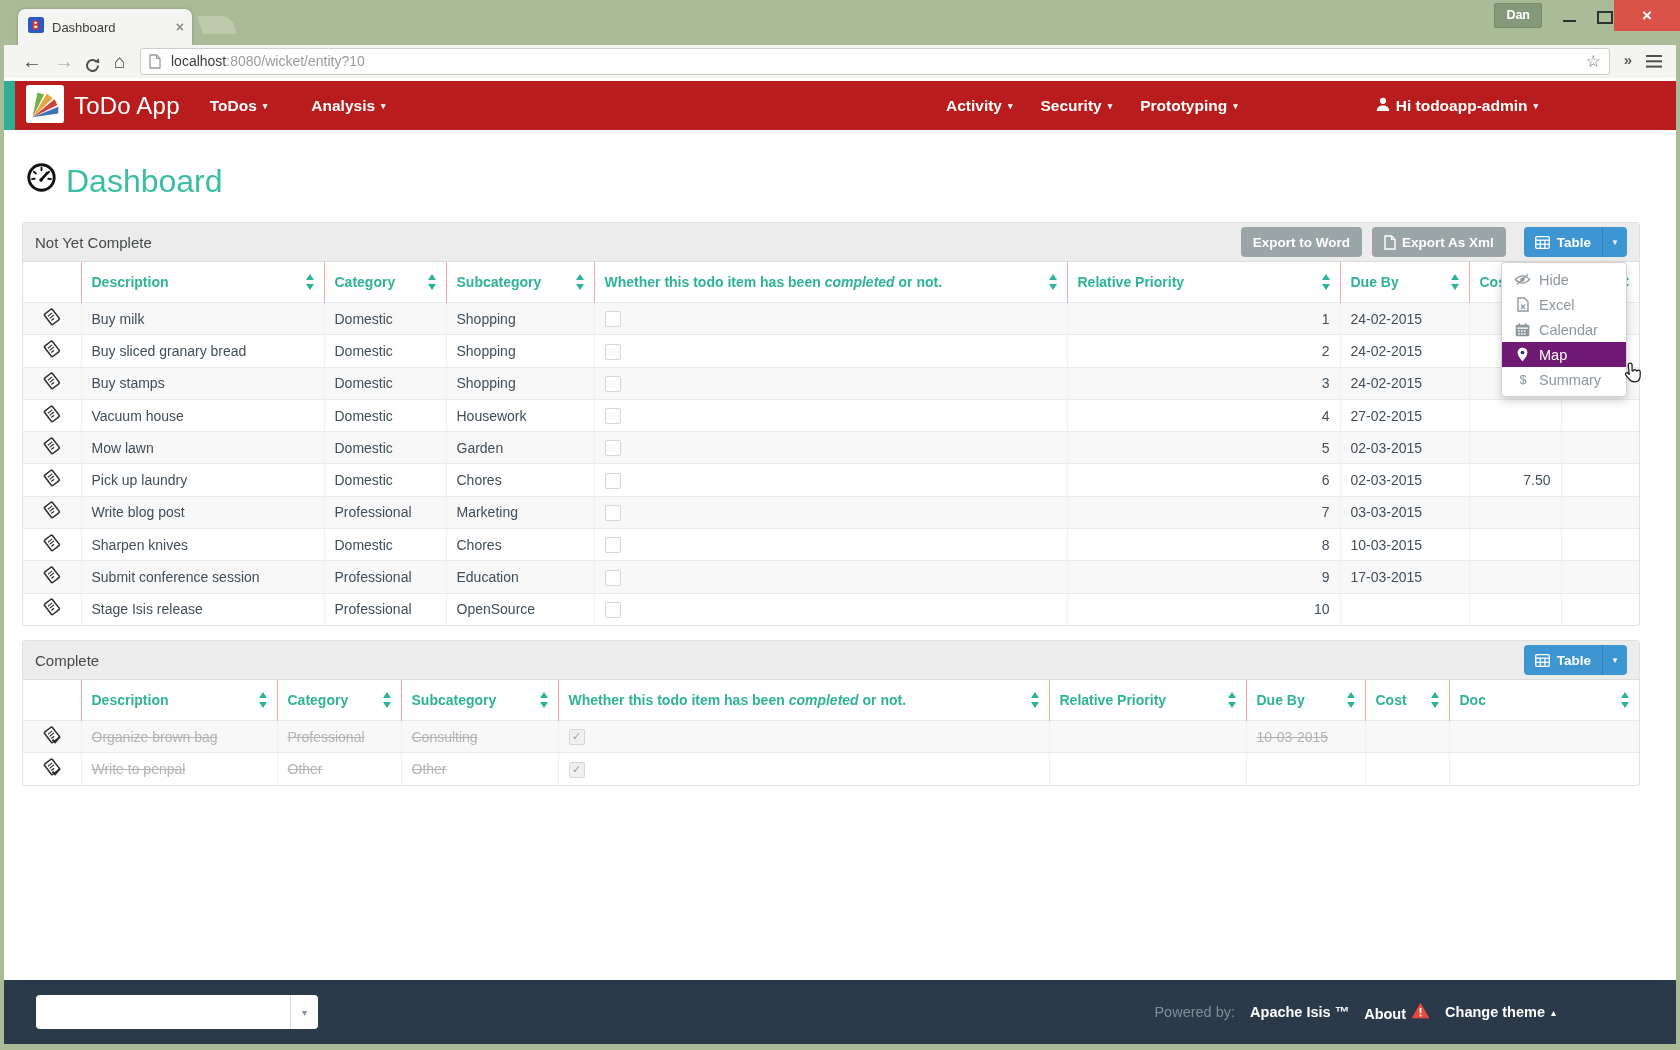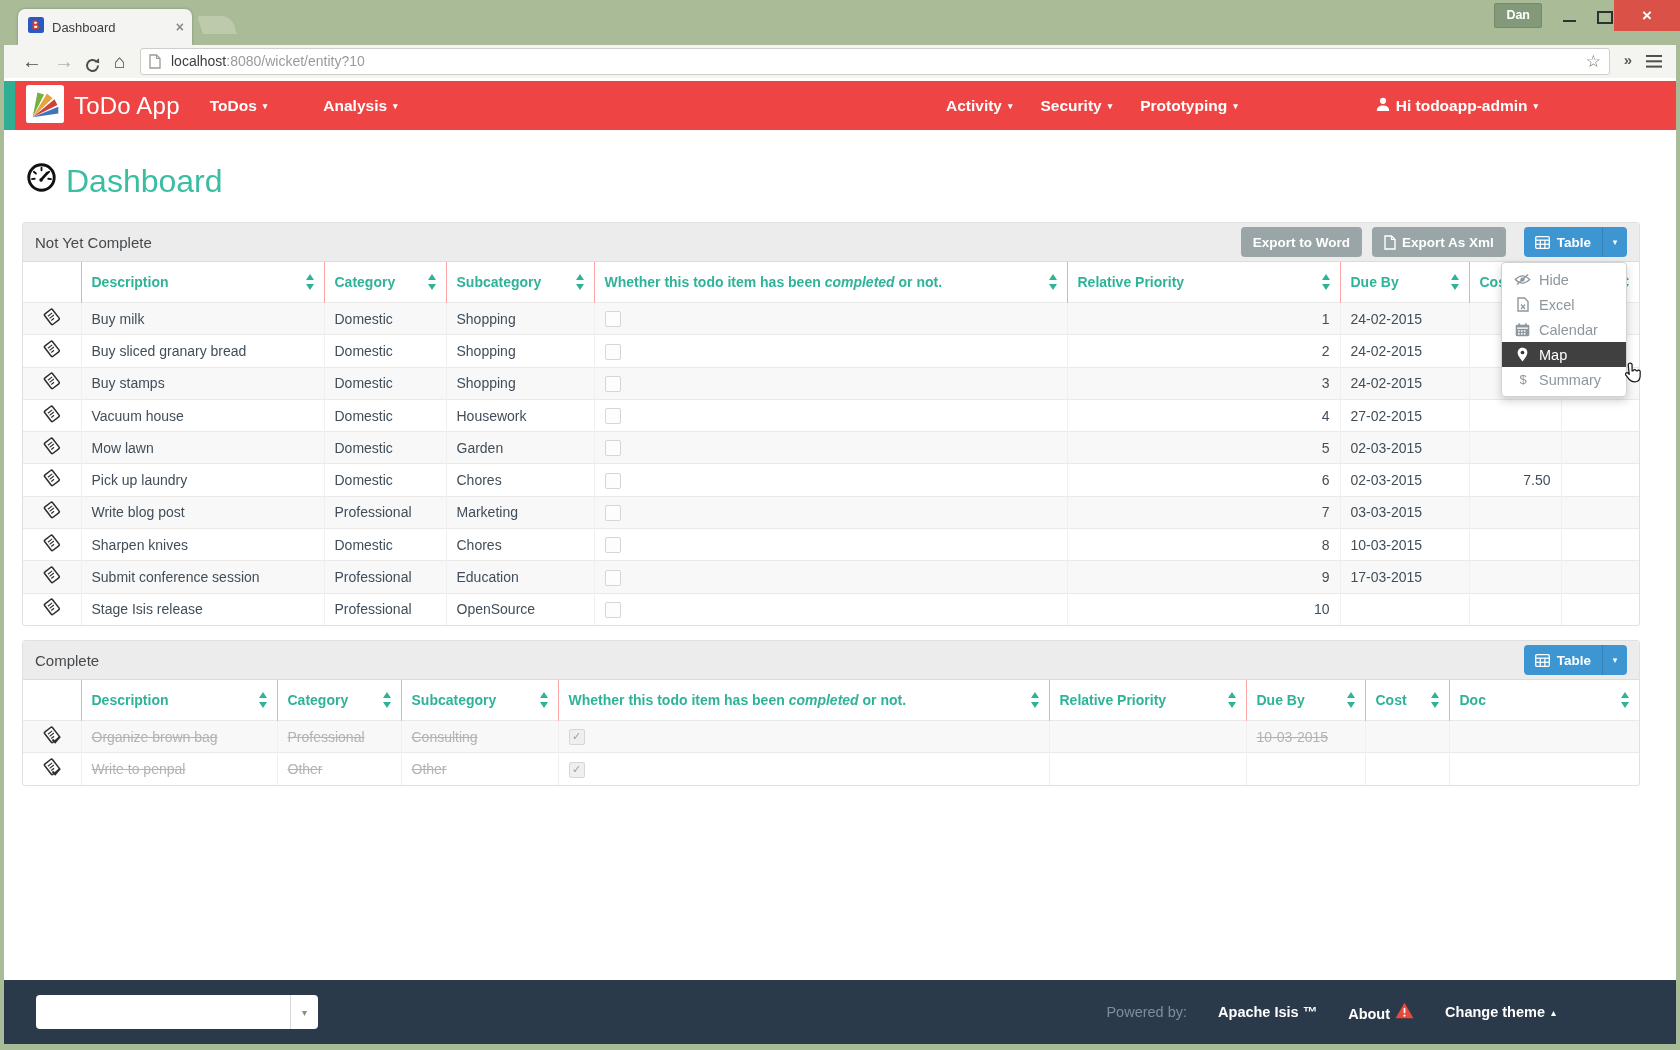--- a/index.html
+++ b/index.html
@@ -25,25 +25,25 @@
   .url-doc{position:absolute;left:8px;top:5px}
   .url-text{position:absolute;left:30px;top:4px;font-size:14px;color:#3c3c3c;white-space:nowrap}
   .url-text .dim{color:#9a9a9a}
   .url-star{position:absolute;right:8px;top:2px;font-size:17px;color:#6f7370}
   .more-ico{position:absolute;right:44px;top:6px;font-size:15px;color:#5b5d59;font-weight:700}
   .hamburger{position:absolute;right:14px;top:10px;width:16px;height:14px}
   .hamburger::before{content:"";position:absolute;left:0;top:0;width:16px;height:2.4px;background:#4e504c;box-shadow:0 5.3px 0 #4e504c,0 10.6px 0 #4e504c}
   
   .viewport{position:absolute;top:78px;left:4px;right:4px;bottom:6px;background:#fff;overflow:hidden}
   .teal-stripe{position:absolute;left:0;top:3px;width:11px;height:49px;background:#2fae93;z-index:3}
-  .navbar{position:absolute;left:0;right:0;top:3px;height:49px;background:#ef4444;display:flex;align-items:center;padding:0 0 0 22px;box-sizing:border-box;color:#fff}
+  .navbar{position:absolute;left:0;right:0;top:3px;height:49px;background:#b91c1c;display:flex;align-items:center;padding:0 0 0 22px;box-sizing:border-box;color:#fff}
   .brand{display:flex;align-items:center;gap:10px}
   .brand-title{font-size:24px;font-weight:500;letter-spacing:.2px}
   .nav-list{display:flex;align-items:center;list-style:none;margin:0;padding:0}
-  .nav-left{margin-left:30px;gap:56px}
+  .nav-left{margin-left:30px;gap:44px}
   .nav-right{margin-left:auto;margin-right:138px;gap:28px}
   .nav-item{font-size:15.5px;font-weight:600;display:flex;align-items:center;gap:6px;cursor:default;white-space:nowrap}
   .caret{font-size:9px;line-height:9px;position:relative;top:1px}
   .page-title{position:absolute;left:22px;top:84px;display:flex;align-items:center;gap:9px;margin:0}
   .page-title .txt{font-size:32px;font-weight:500;color:#3bbda2}
   
   .panel{position:absolute;left:18px;width:1618px;background:#fff;border:1px solid #dfe0e0;border-radius:3px;box-sizing:border-box}
   .panel-1{top:144px}
   .panel-2{top:562px}
   .panel-heading{height:38px;background:#ececec;border-bottom:1px solid #dcdcdc;display:flex;align-items:center;padding:0 12px;font-size:15px;color:#45494c;border-radius:3px 3px 0 0}
@@ -51,42 +51,42 @@
   .btn{height:30px;display:inline-flex;align-items:center;border-radius:4px;color:#fff;font-size:13.5px;font-weight:600;padding:0 12px;box-sizing:border-box;white-space:nowrap;gap:6px}
   .btn-gray{background:#99a5a6}
   .mr10{margin-right:10px}.mr18{margin-right:18px}
   .split{display:inline-flex;position:relative}
   .split .main{background:#3d96d2;border-radius:4px 0 0 4px;height:30px;display:inline-flex;align-items:center;gap:7px;padding:0 11px;color:#fff;font-size:13.5px;font-weight:600}
   .split .car{background:#3d96d2;border-left:1px solid #3183ba;border-radius:0 4px 4px 0;width:24px;height:30px;display:flex;align-items:center;justify-content:center;color:#fff;font-size:9px}
   
   .dropdown{position:absolute;top:35px;right:0;width:124px;background:#fff;border:1px solid #d2d2d2;border-radius:4px;box-shadow:0 4px 10px rgba(0,0,0,.18);padding:4px 0;z-index:60;list-style:none;margin:0}
   .dd-item{height:25px;display:flex;align-items:center;padding:0 8px 0 12px;gap:8px;font-size:14.5px;color:#8e979e;white-space:nowrap}
   .dd-item .ic{width:17px;display:flex;justify-content:center;align-items:center}
-  .dd-item.active{background:#404040;color:#fff}
+  .dd-item.active{background:#701a75;color:#fff}
   .cursor{position:absolute;left:96px;top:100px;z-index:70}
   
   table.tbl{width:100%;border-collapse:collapse;table-layout:fixed;font-size:14px;color:#414e59}
   .tbl th{font-weight:700;color:#2eb398;text-align:left;padding:12px 26px 12px 10px;border-left:1px solid #fca5a5;position:relative;font-size:14px;white-space:nowrap;overflow:hidden}
   .tbl th em{font-style:italic}
   .tbl td{padding:7px 10px;border-top:1px solid #e9e9e9;border-left:1px solid #f0f0f0;white-space:nowrap;overflow:hidden;height:17px}
   .tbl th:first-child,.tbl td:first-child{border-left:none}
   .tbl tbody tr:nth-child(odd){background:#f8f8f8}
   .tbl .c-icon{text-align:center;padding:3px 4px}
   .tbl .num{text-align:right}
   .tbl tr.completed td{color:#b3b3b3;text-decoration:line-through}
   .sort{position:absolute;right:9px;top:50%;margin-top:-8px;width:9px;height:16px}
   .sort::before{content:"";position:absolute;top:0;left:0;border-left:4.5px solid transparent;border-right:4.5px solid transparent;border-bottom:6px solid #2eb398}
   .sort::after{content:"";position:absolute;bottom:0;left:0;border-left:4.5px solid transparent;border-right:4.5px solid transparent;border-top:6px solid #2eb398}
   .cb{display:inline-block;width:14px;height:14px;background:#fdfdfd;border:1px solid #d6d6d6;border-radius:2px;vertical-align:middle;text-align:center;font-size:11px;line-height:13px;text-decoration:none}
   .cb.checked{background:#efefef;color:#9b9b9b}
   
   .footer{position:absolute;left:0;right:0;bottom:0;height:64px;background:#2b3a4a}
   .theme-select{position:absolute;left:32px;top:15px;width:282px;height:34px;background:#fff;border-radius:4px;box-sizing:border-box}
   .theme-select .arrow-seg{position:absolute;right:0;top:0;bottom:0;width:27px;border-left:1px solid #d9d9d9;color:#8a8a8a;font-size:10px;display:flex;align-items:center;justify-content:center}
-  .footer-right{position:absolute;right:120px;top:0;height:64px;display:flex;align-items:center;gap:31px;font-size:14.5px;color:#fff}
+  .footer-right{position:absolute;right:120px;top:0;height:64px;display:flex;align-items:center;gap:15px;font-size:14.5px;color:#fff}
   .muted{color:#7f8d9b;font-weight:400}
   .fw{font-weight:700}
   .about-wrap{display:flex;align-items:flex-end;gap:5px}
   .theme-wrap{display:flex;align-items:center;gap:6px}
   .caret-up{font-size:10px}
 </style>
 </head>
 <body>
 
 <div class="titlebar">

